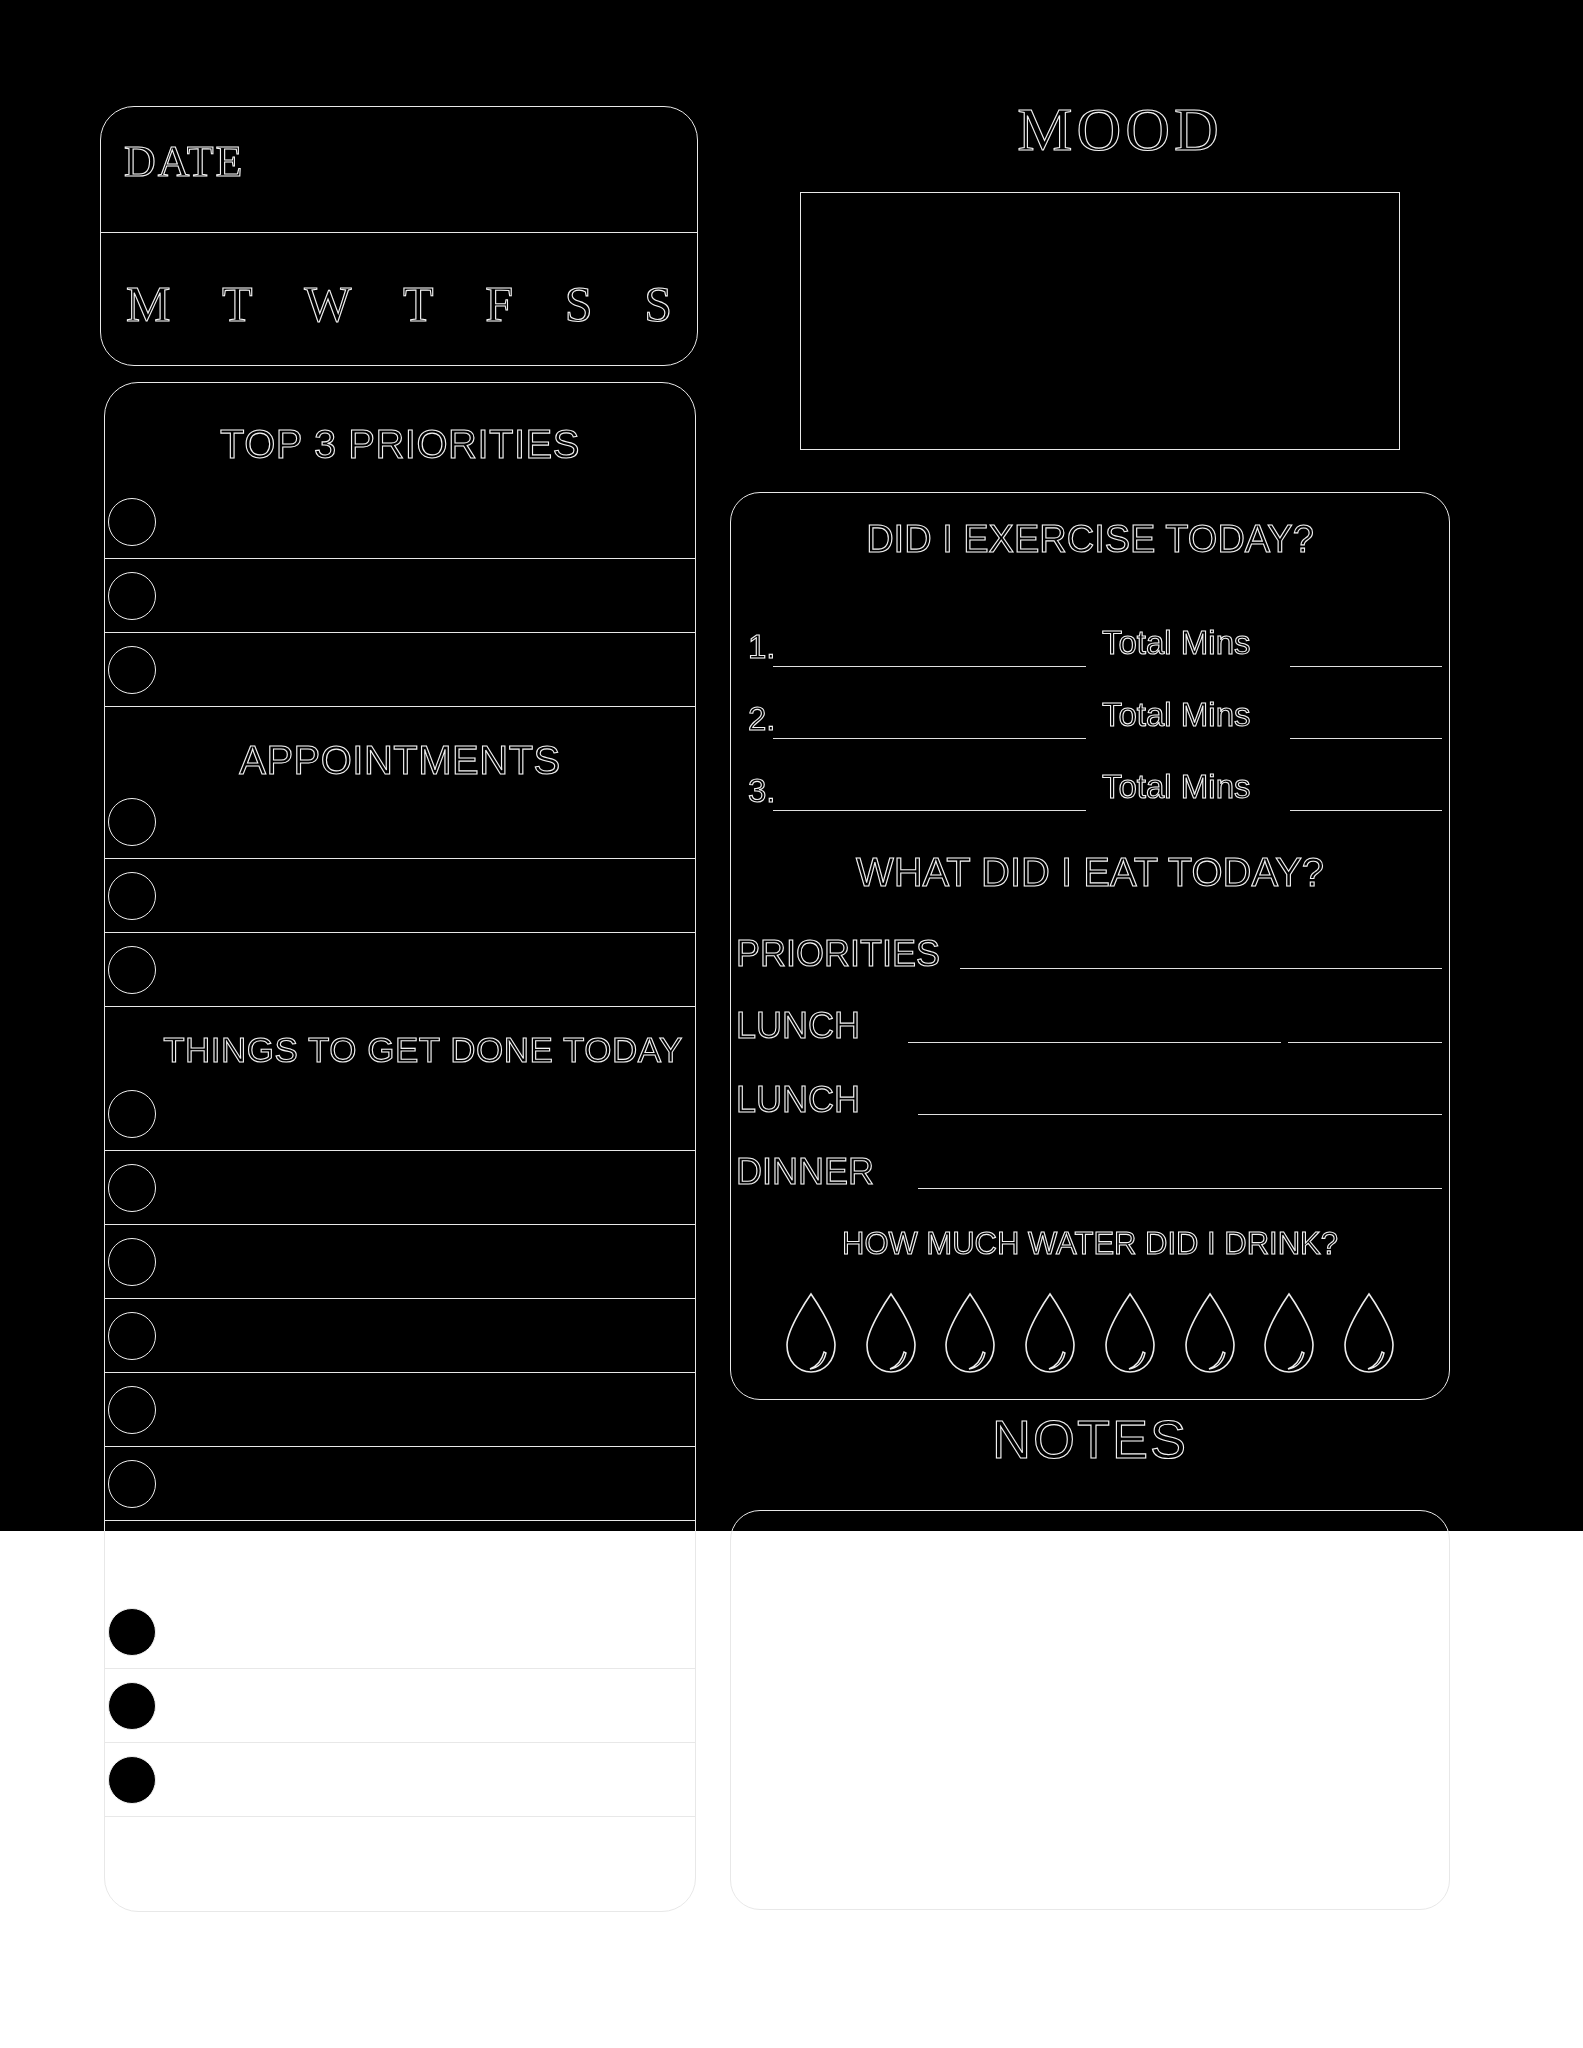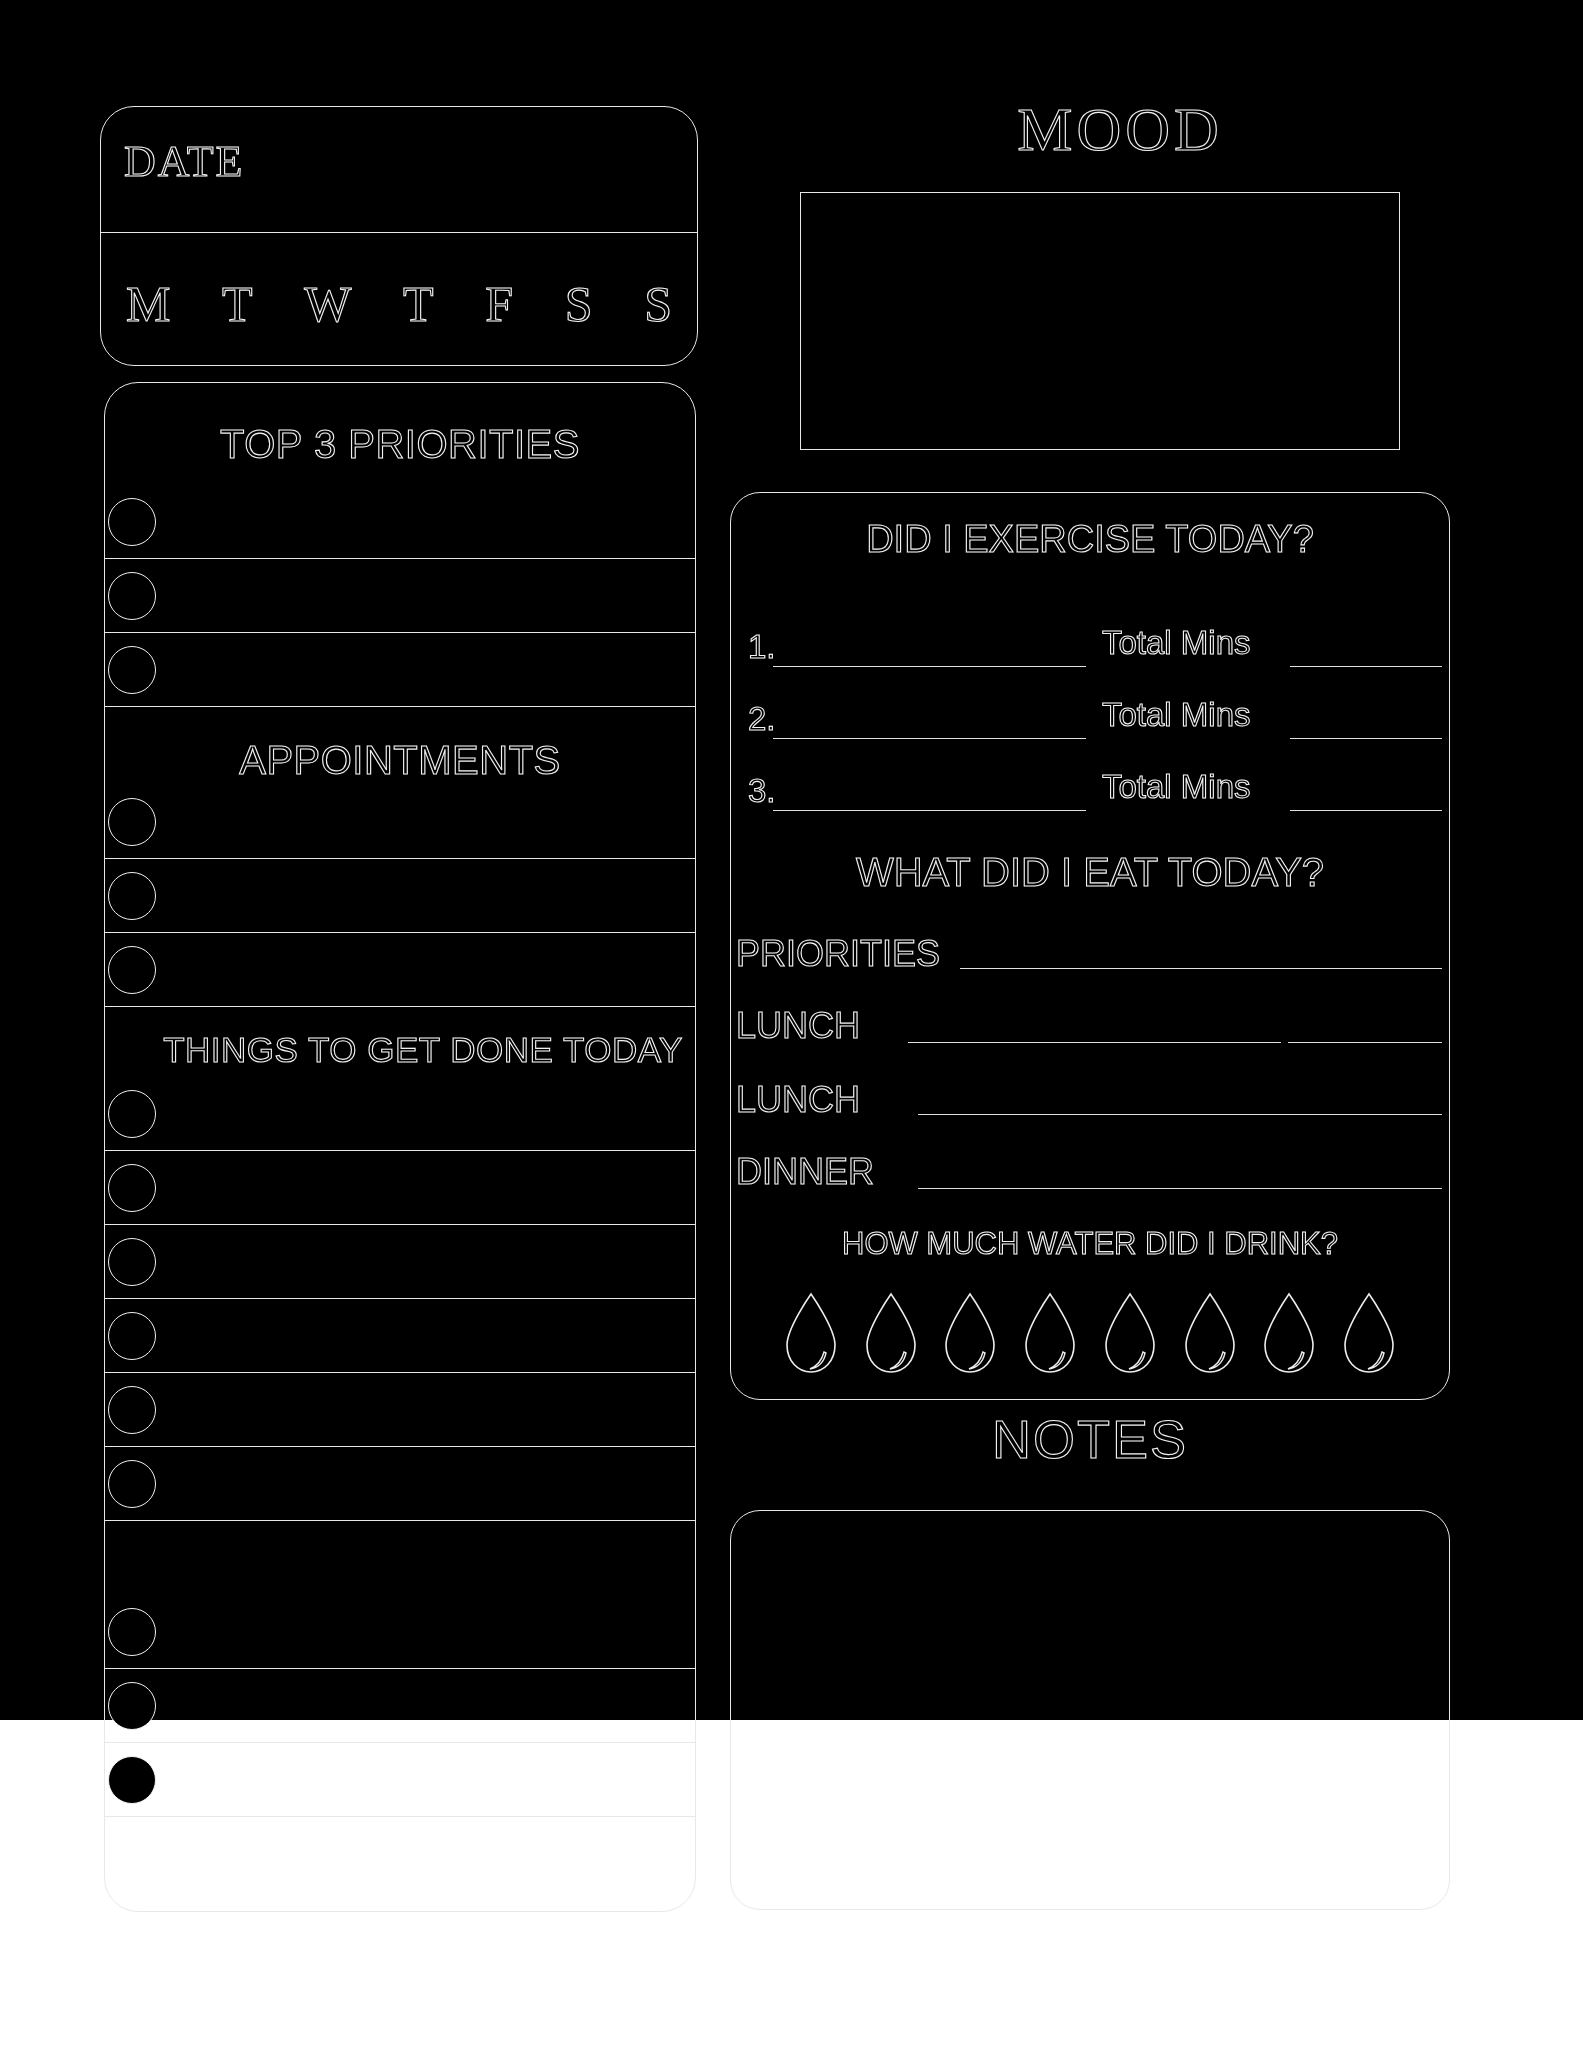--- a/index.html
+++ b/index.html
@@ -19,21 +19,21 @@
     width: 1583px;
     height: 2048px;
     background: #ffffff;
     overflow: hidden;
   }
   .sheet {
     position: absolute;
     left: 0;
     top: 0;
     width: 1583px;
-    height: 1720px;
+    height: 1531px;
     background: #000000;
   }
 
   
   .otext {
     color: transparent;
     -webkit-text-stroke: 1.1px #f2f2f2;
     text-stroke: 1.1px #f2f2f2;
     white-space: nowrap;
     line-height: 1;

